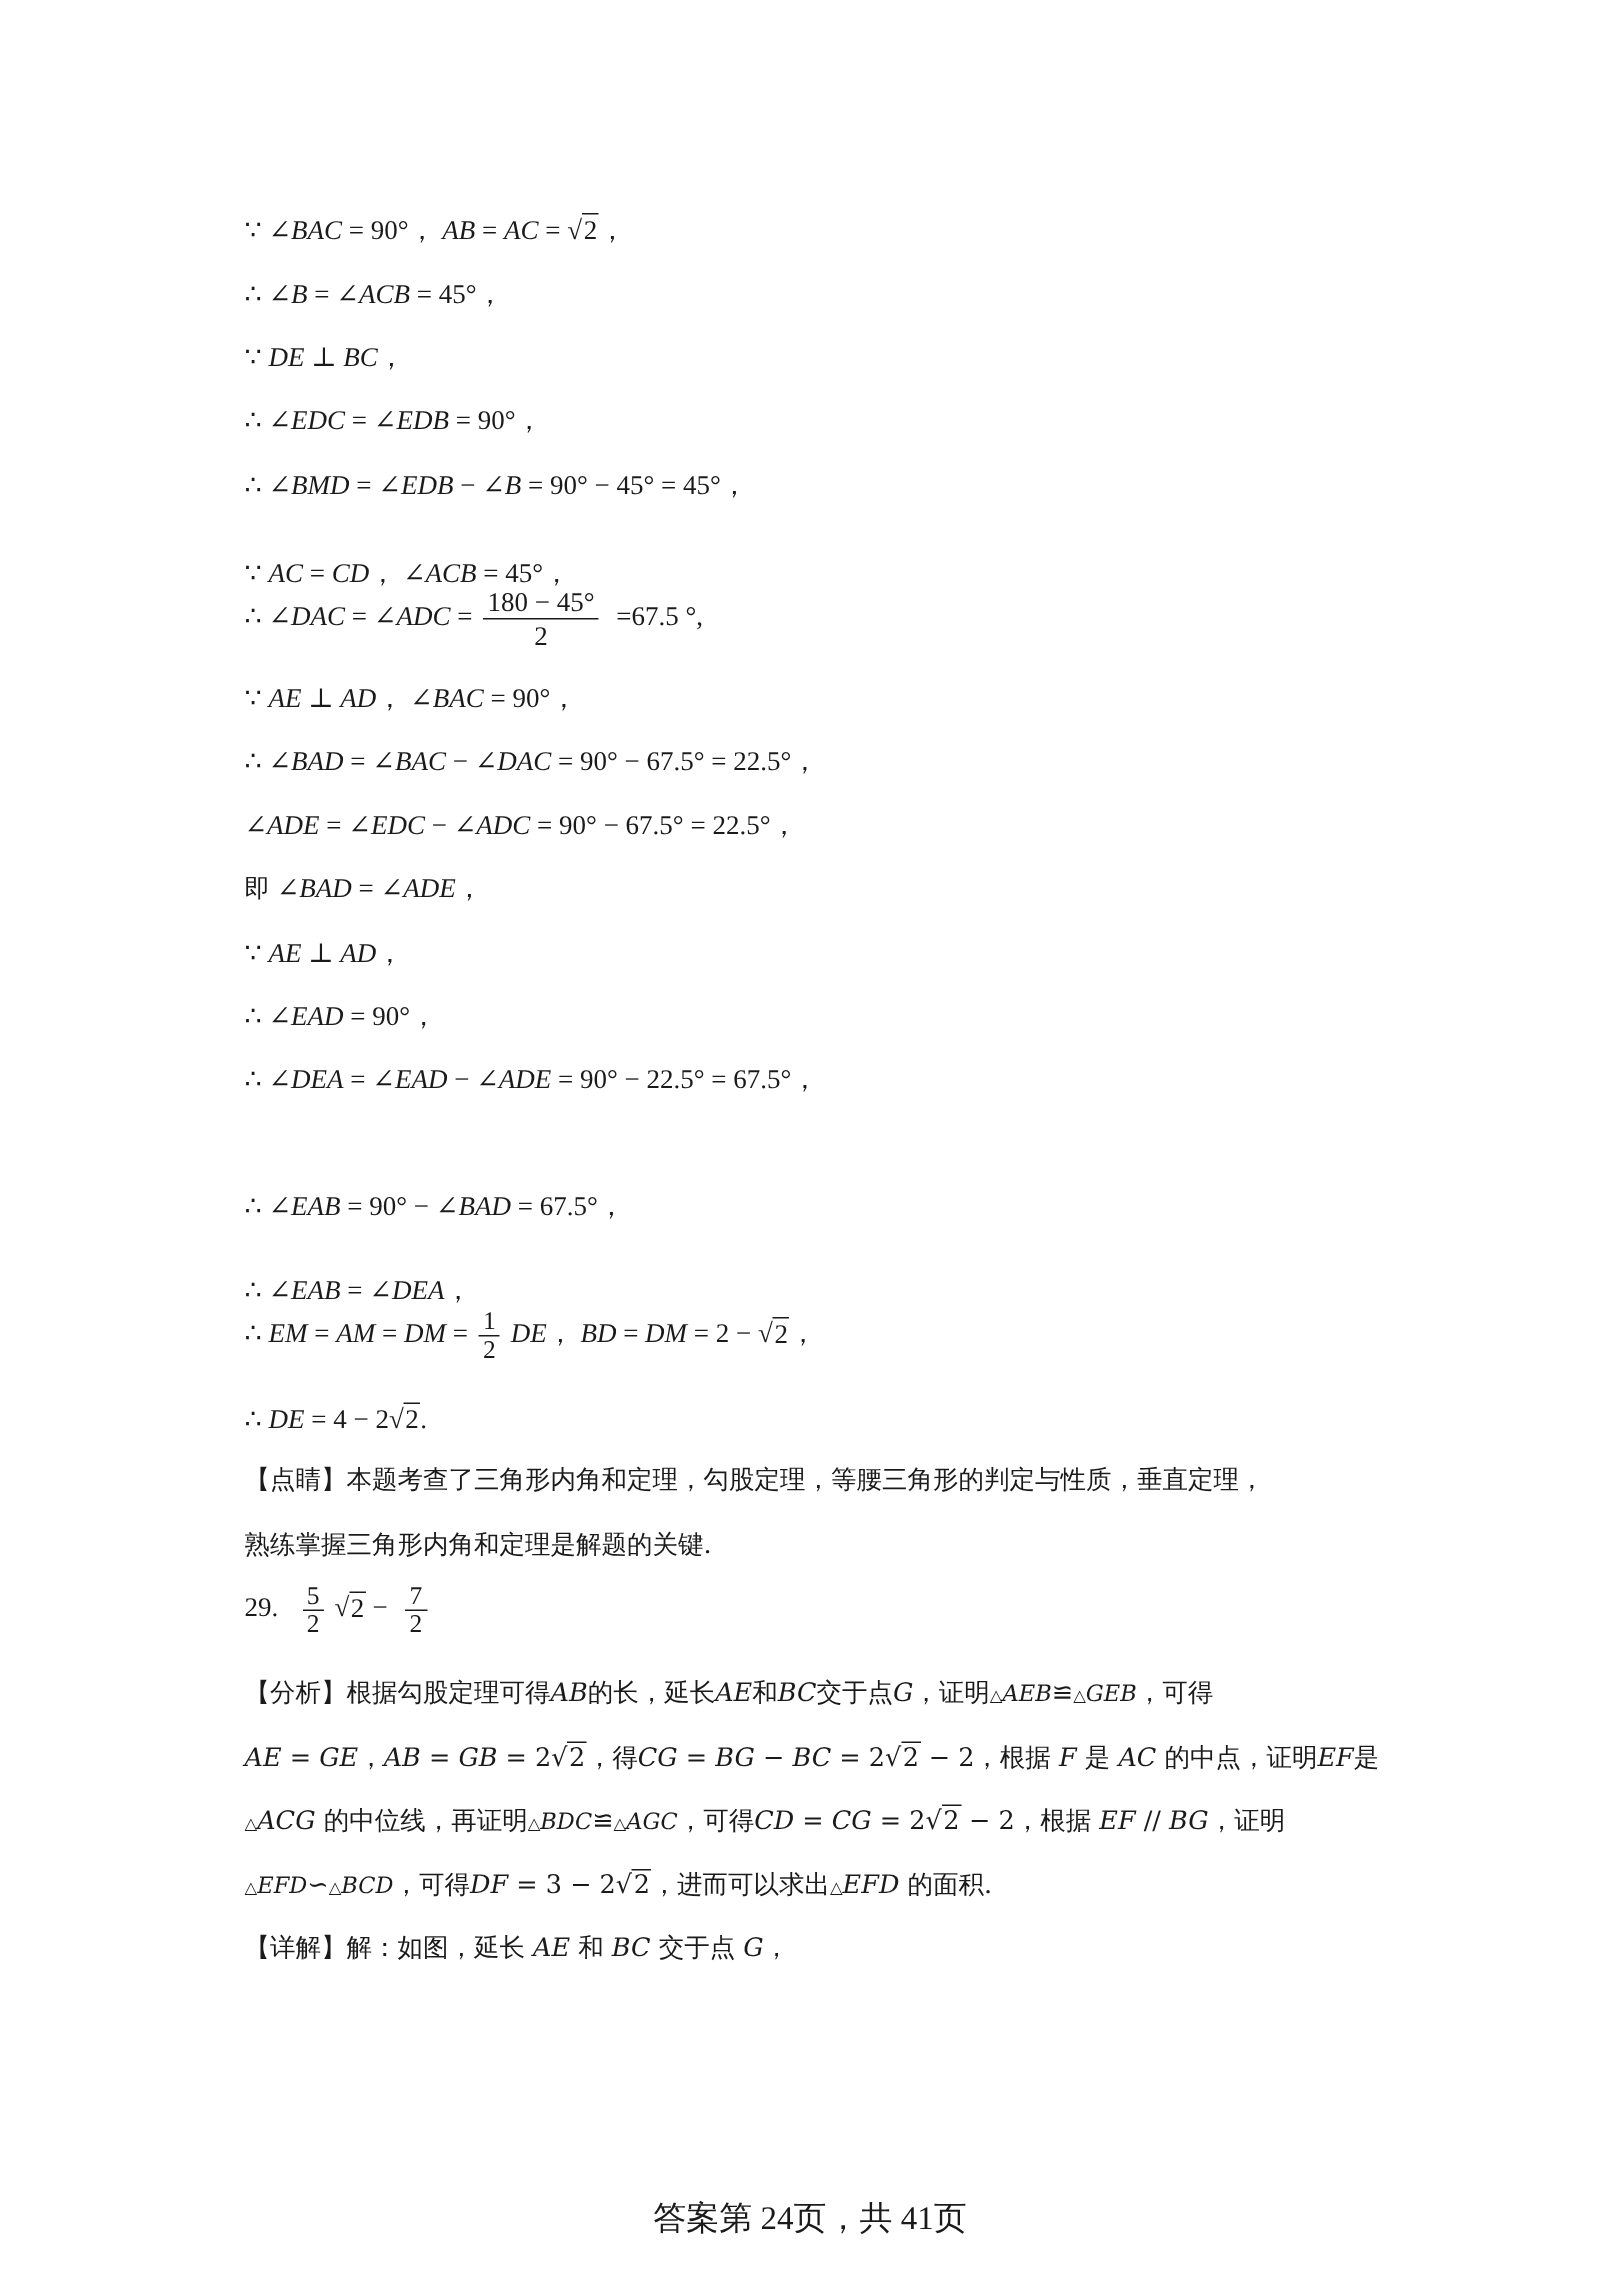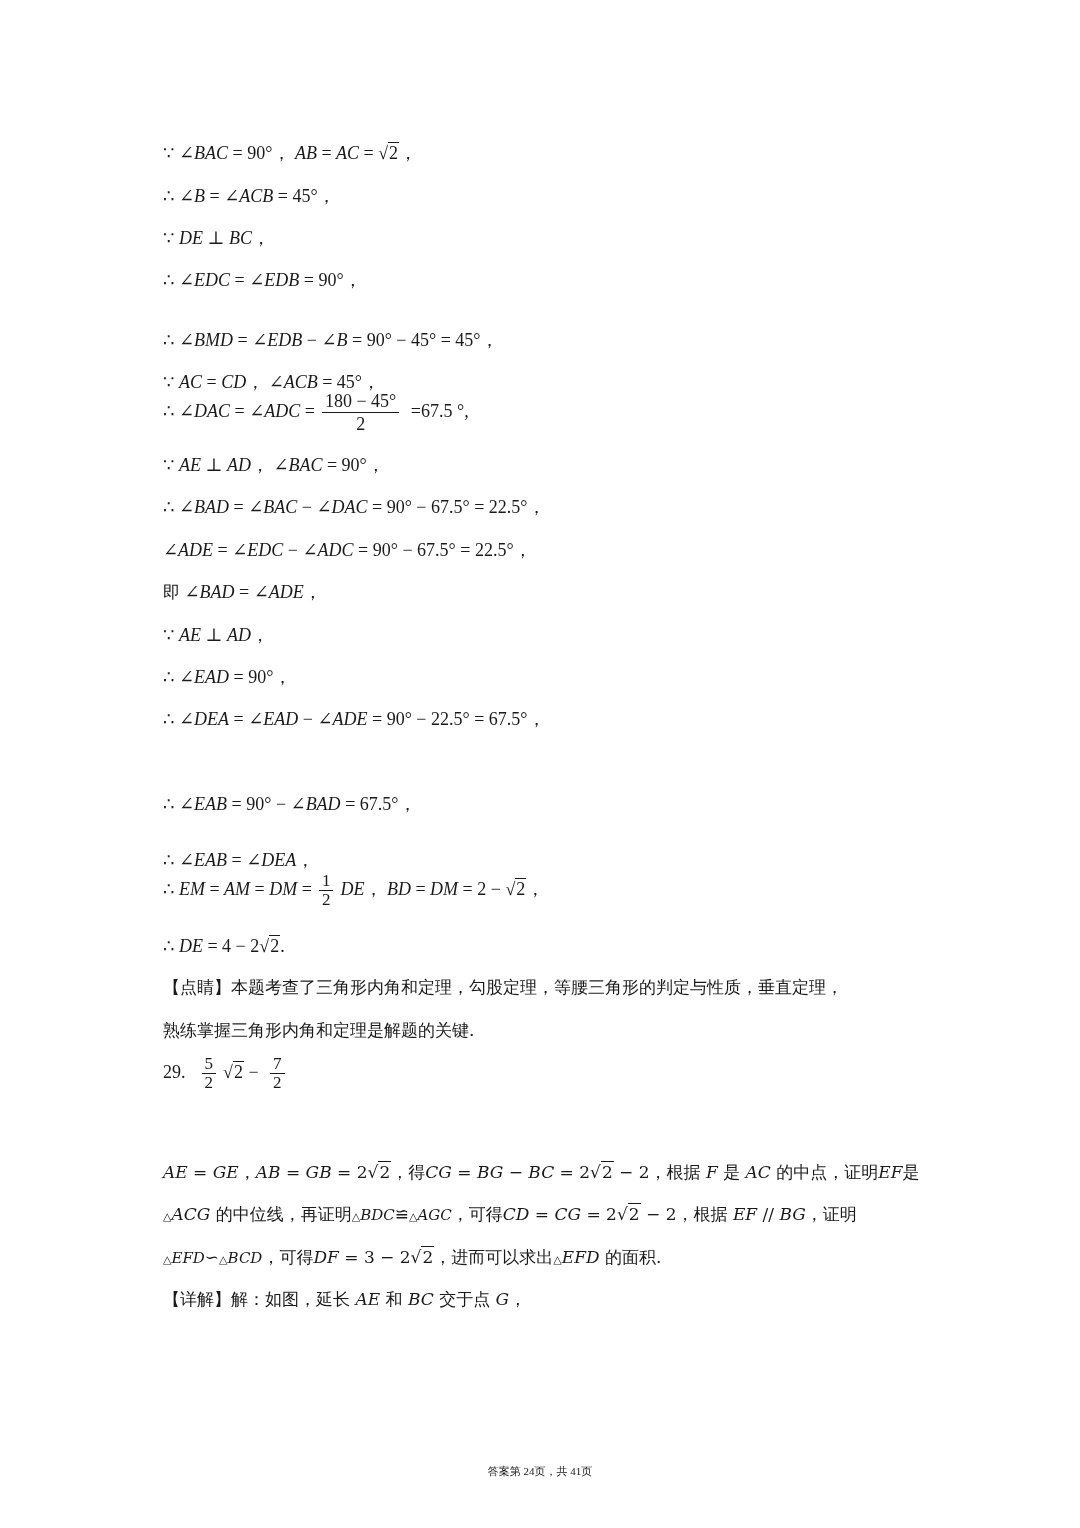--- a/index.html
+++ b/index.html
@@ -23,21 +23,21 @@
     .frac .num { border-bottom: 1px solid #1a1a1a; padding: 0 3px; line-height: 22px; }
     .frac .den { line-height: 22px; padding: 0 3px; }
     .frac.small .num, .frac.small .den { line-height: 18px; font-size: 17px; }
     .sqrt { font-style: normal; }
     .sqrt .rad { border-top: 1px solid #1a1a1a; padding: 0 1px; }
     .tri { font-size: 11px; font-style: normal; }
     .tri-m { font-style: italic; font-size: 15px; }
     .cn { font-family: "DejaVu Serif", serif; font-size: 17px; }
     .footer {
       position: absolute; top: 1464px; left: 0; width: 1080px; text-align: center;
-      font-size: 11px; font-family: "Liberation Serif", "DejaVu Serif", serif;
+      font-size: 22px; font-family: "Liberation Serif", "DejaVu Serif", serif;
     }
   </style>
 </head>
 <body>
 
 <div class="page">
 
   <div class="line" style="top:141px">
     <span class="sym">∵ </span><span class="m">∠BAC</span> = 90°，&nbsp;<span class="m">AB</span> = <span class="m">AC</span> = <span class="sqrt">√<span class="rad">2</span></span>，
   </div>
@@ -47,21 +47,21 @@
   </div>
 
   <div class="line" style="top:226px">
     <span class="sym">∵ </span><span class="m">DE</span> ⊥ <span class="m">BC</span>，
   </div>
 
   <div class="line" style="top:268px">
     <span class="sym">∴ </span><span class="m">∠EDC</span> = <span class="m">∠EDB</span> = 90°，
   </div>
 
-  <div class="line" style="top:328px">
+  <div class="line" style="top:311px">
     <span class="sym">∴ </span><span class="m">∠BMD</span> = <span class="m">∠EDB</span> − <span class="m">∠B</span> = 90° − 45° = 45°，
   </div>
 
   <div class="line" style="top:370px">
     <span class="sym">∵ </span><span class="m">AC</span> = <span class="m">CD</span>，&nbsp;<span class="m">∠ACB</span> = 45°，
   </div>
 
   <div class="line" style="top:390px">
     <span class="sym">∴ </span><span class="m">∠DAC</span> = <span class="m">∠ADC</span> =<span class="frac">
         <span class="num">180 − 45°</span>
@@ -128,20 +128,23 @@
     <span>29.</span>&nbsp;
     <span class="frac small">
         <span class="num">5</span>
         <span class="den">2</span>
       </span><span class="sqrt">√<span class="rad">2</span></span> − <span class="frac small">
         <span class="num">7</span>
         <span class="den">2</span>
       </span>
   </div>
 
+  <div class="line cn" style="top:1117px">
+    <span>【分析】</span><span>根据勾股定理可得</span><span class="m">AB</span><span>的长，延长</span><span class="m">AE</span><span>和</span><span class="m">BC</span><span>交于点</span><span class="m">G</span><span>，证明</span><span class="tri">△</span><span class="tri-m">AEB</span>≌<span class="tri">△</span><span class="tri-m">GEB</span><span>，可得</span>
+  </div>
   <div class="line cn" style="top:1160px">
     <span class="m">AE</span> = <span class="m">GE</span>，<span class="m">AB</span> = <span class="m">GB</span> = 2<span class="sqrt">√<span class="rad">2</span></span><span>，得</span><span class="m">CG</span> = <span class="m">BG</span> − <span class="m">BC</span> = 2<span class="sqrt">√<span class="rad">2</span></span> − 2<span>，根据</span> <span class="m">F</span> <span>是</span> <span class="m">AC</span> <span>的中点，证明</span><span class="m">EF</span><span>是</span>
   </div>
   <div class="line cn" style="top:1202px">
     <span class="tri">△</span><span class="m">ACG</span> <span>的中位线，再证明</span><span class="tri">△</span><span class="tri-m">BDC</span>≌<span class="tri">△</span><span class="tri-m">AGC</span><span>，可得</span><span class="m">CD</span> = <span class="m">CG</span> = 2<span class="sqrt">√<span class="rad">2</span></span> − 2<span>，根据</span> <span class="m">EF</span> // <span class="m">BG</span><span>，证明</span>
   </div>
   <div class="line cn" style="top:1245px">
     <span class="tri">△</span><span class="tri-m">EFD</span>∽<span class="tri">△</span><span class="tri-m">BCD</span><span>，可得</span><span class="m">DF</span> = 3 − 2<span class="sqrt">√<span class="rad">2</span></span><span>，进而可以求出</span><span class="tri">△</span><span class="m">EFD</span> <span>的面积.</span>
   </div>
 

